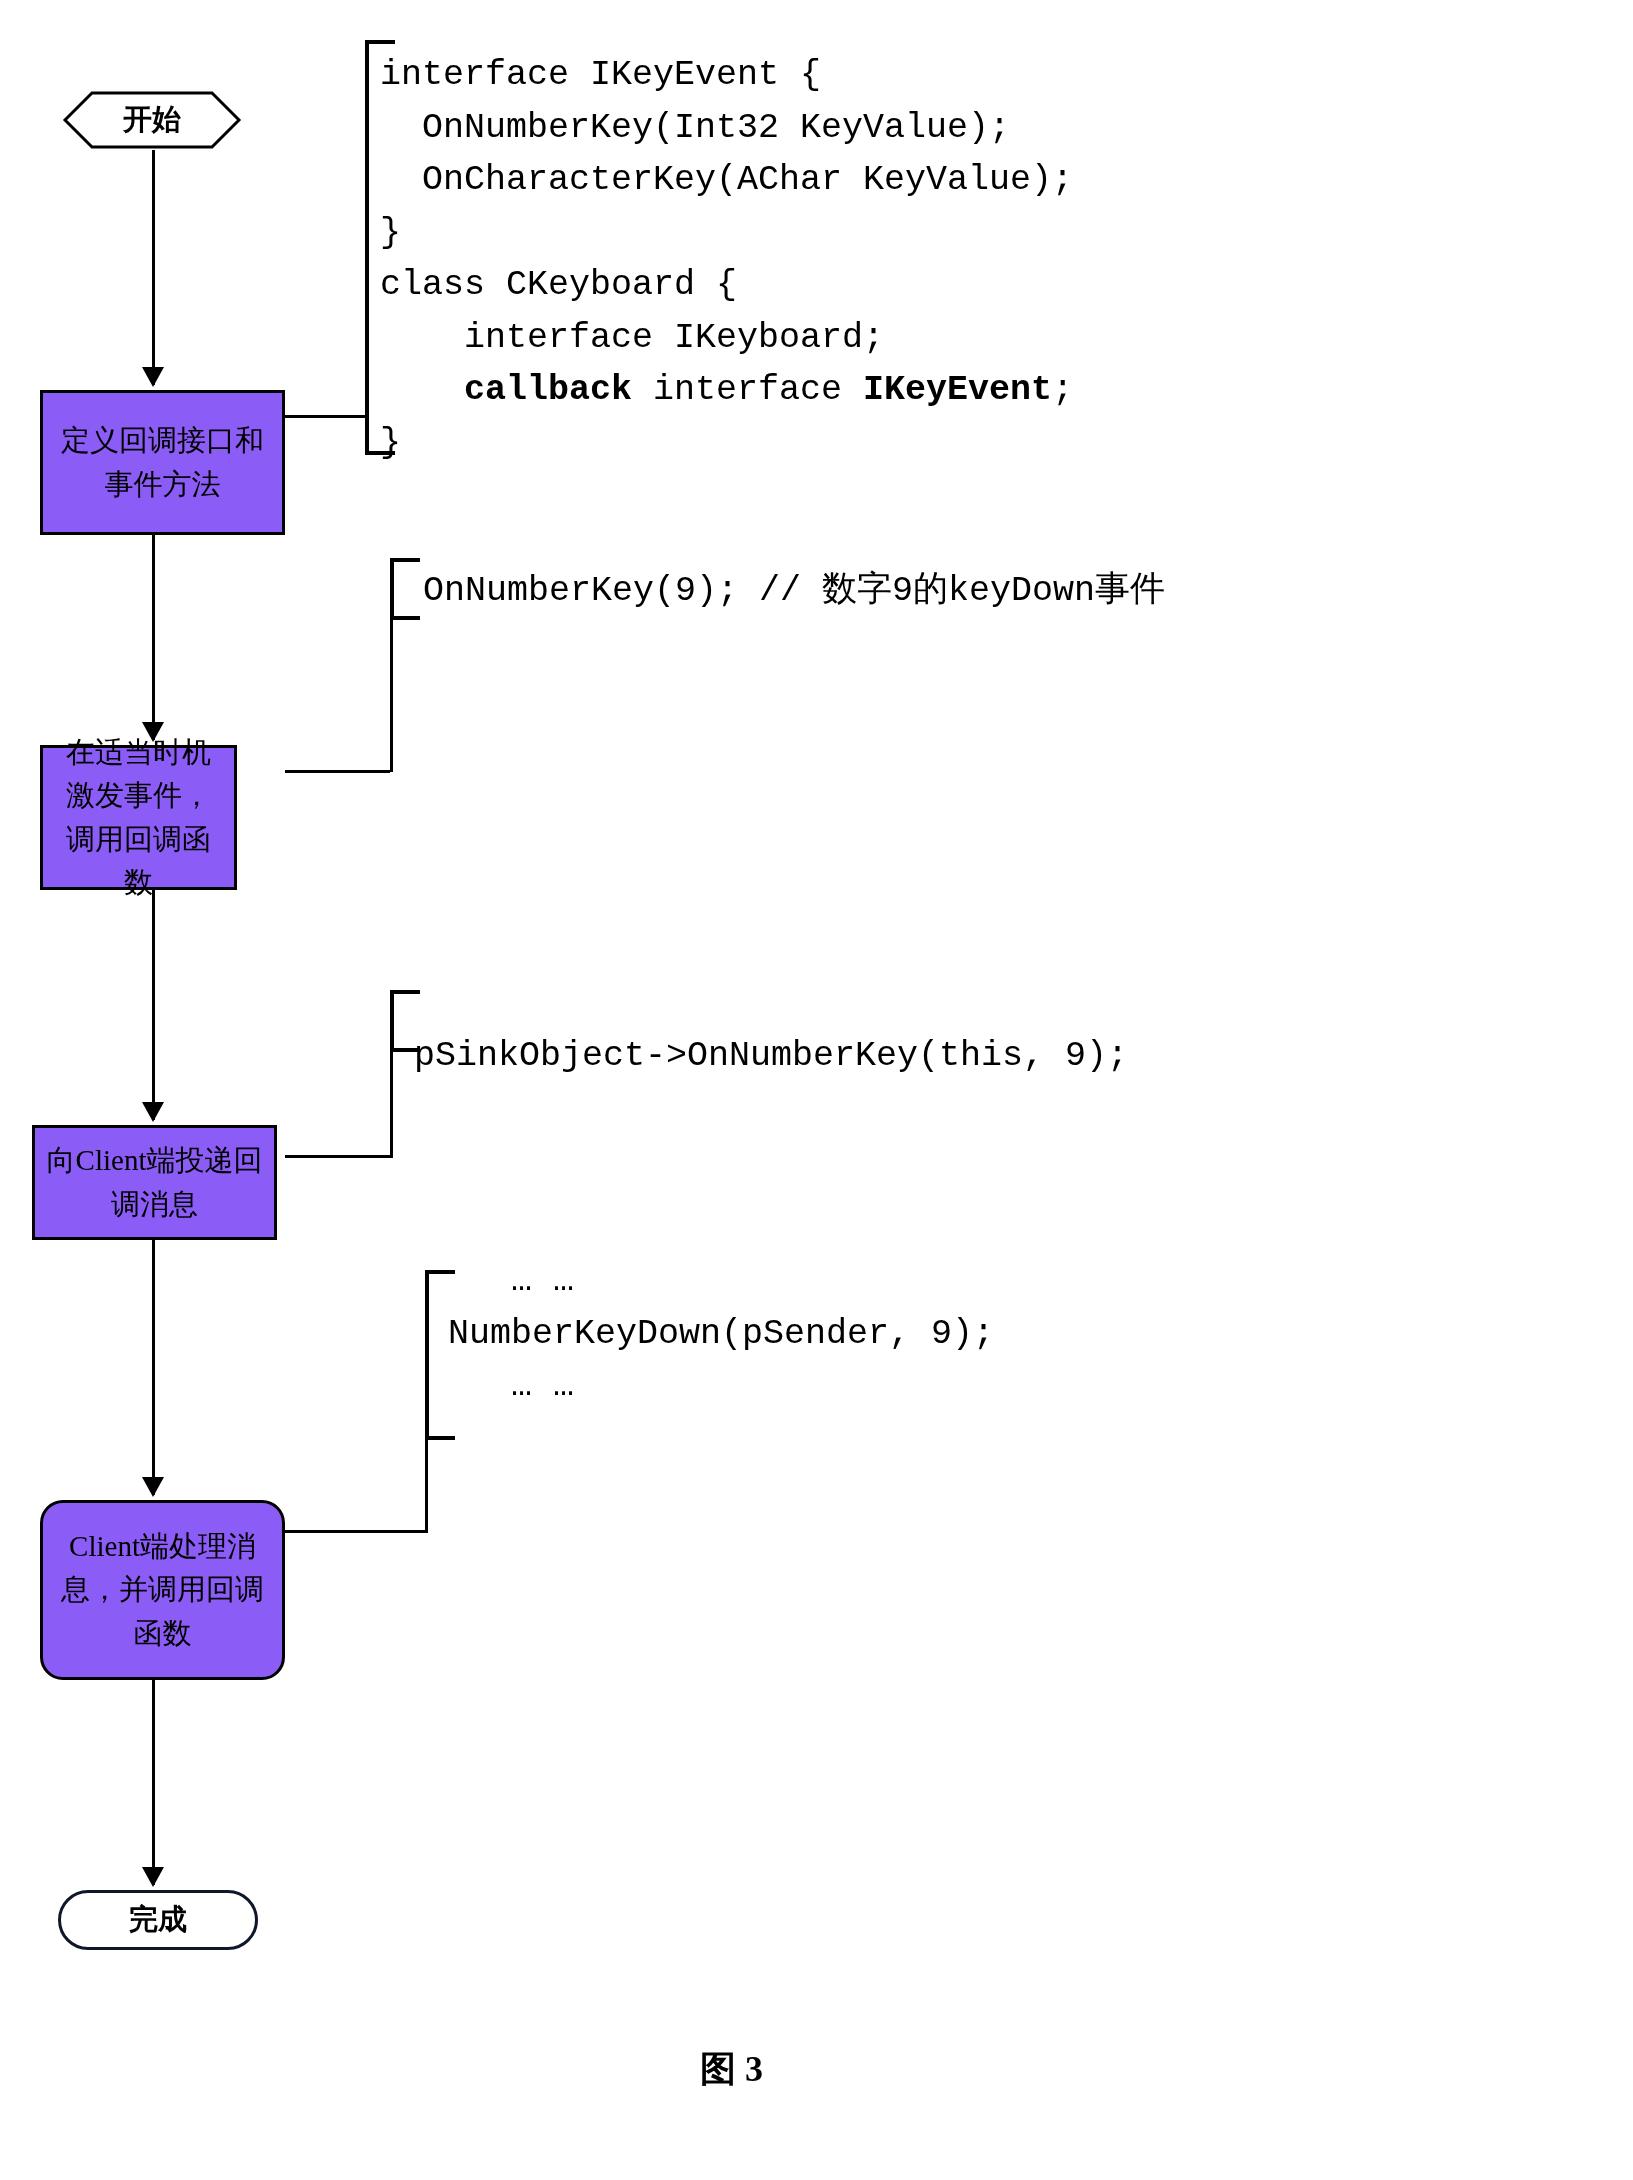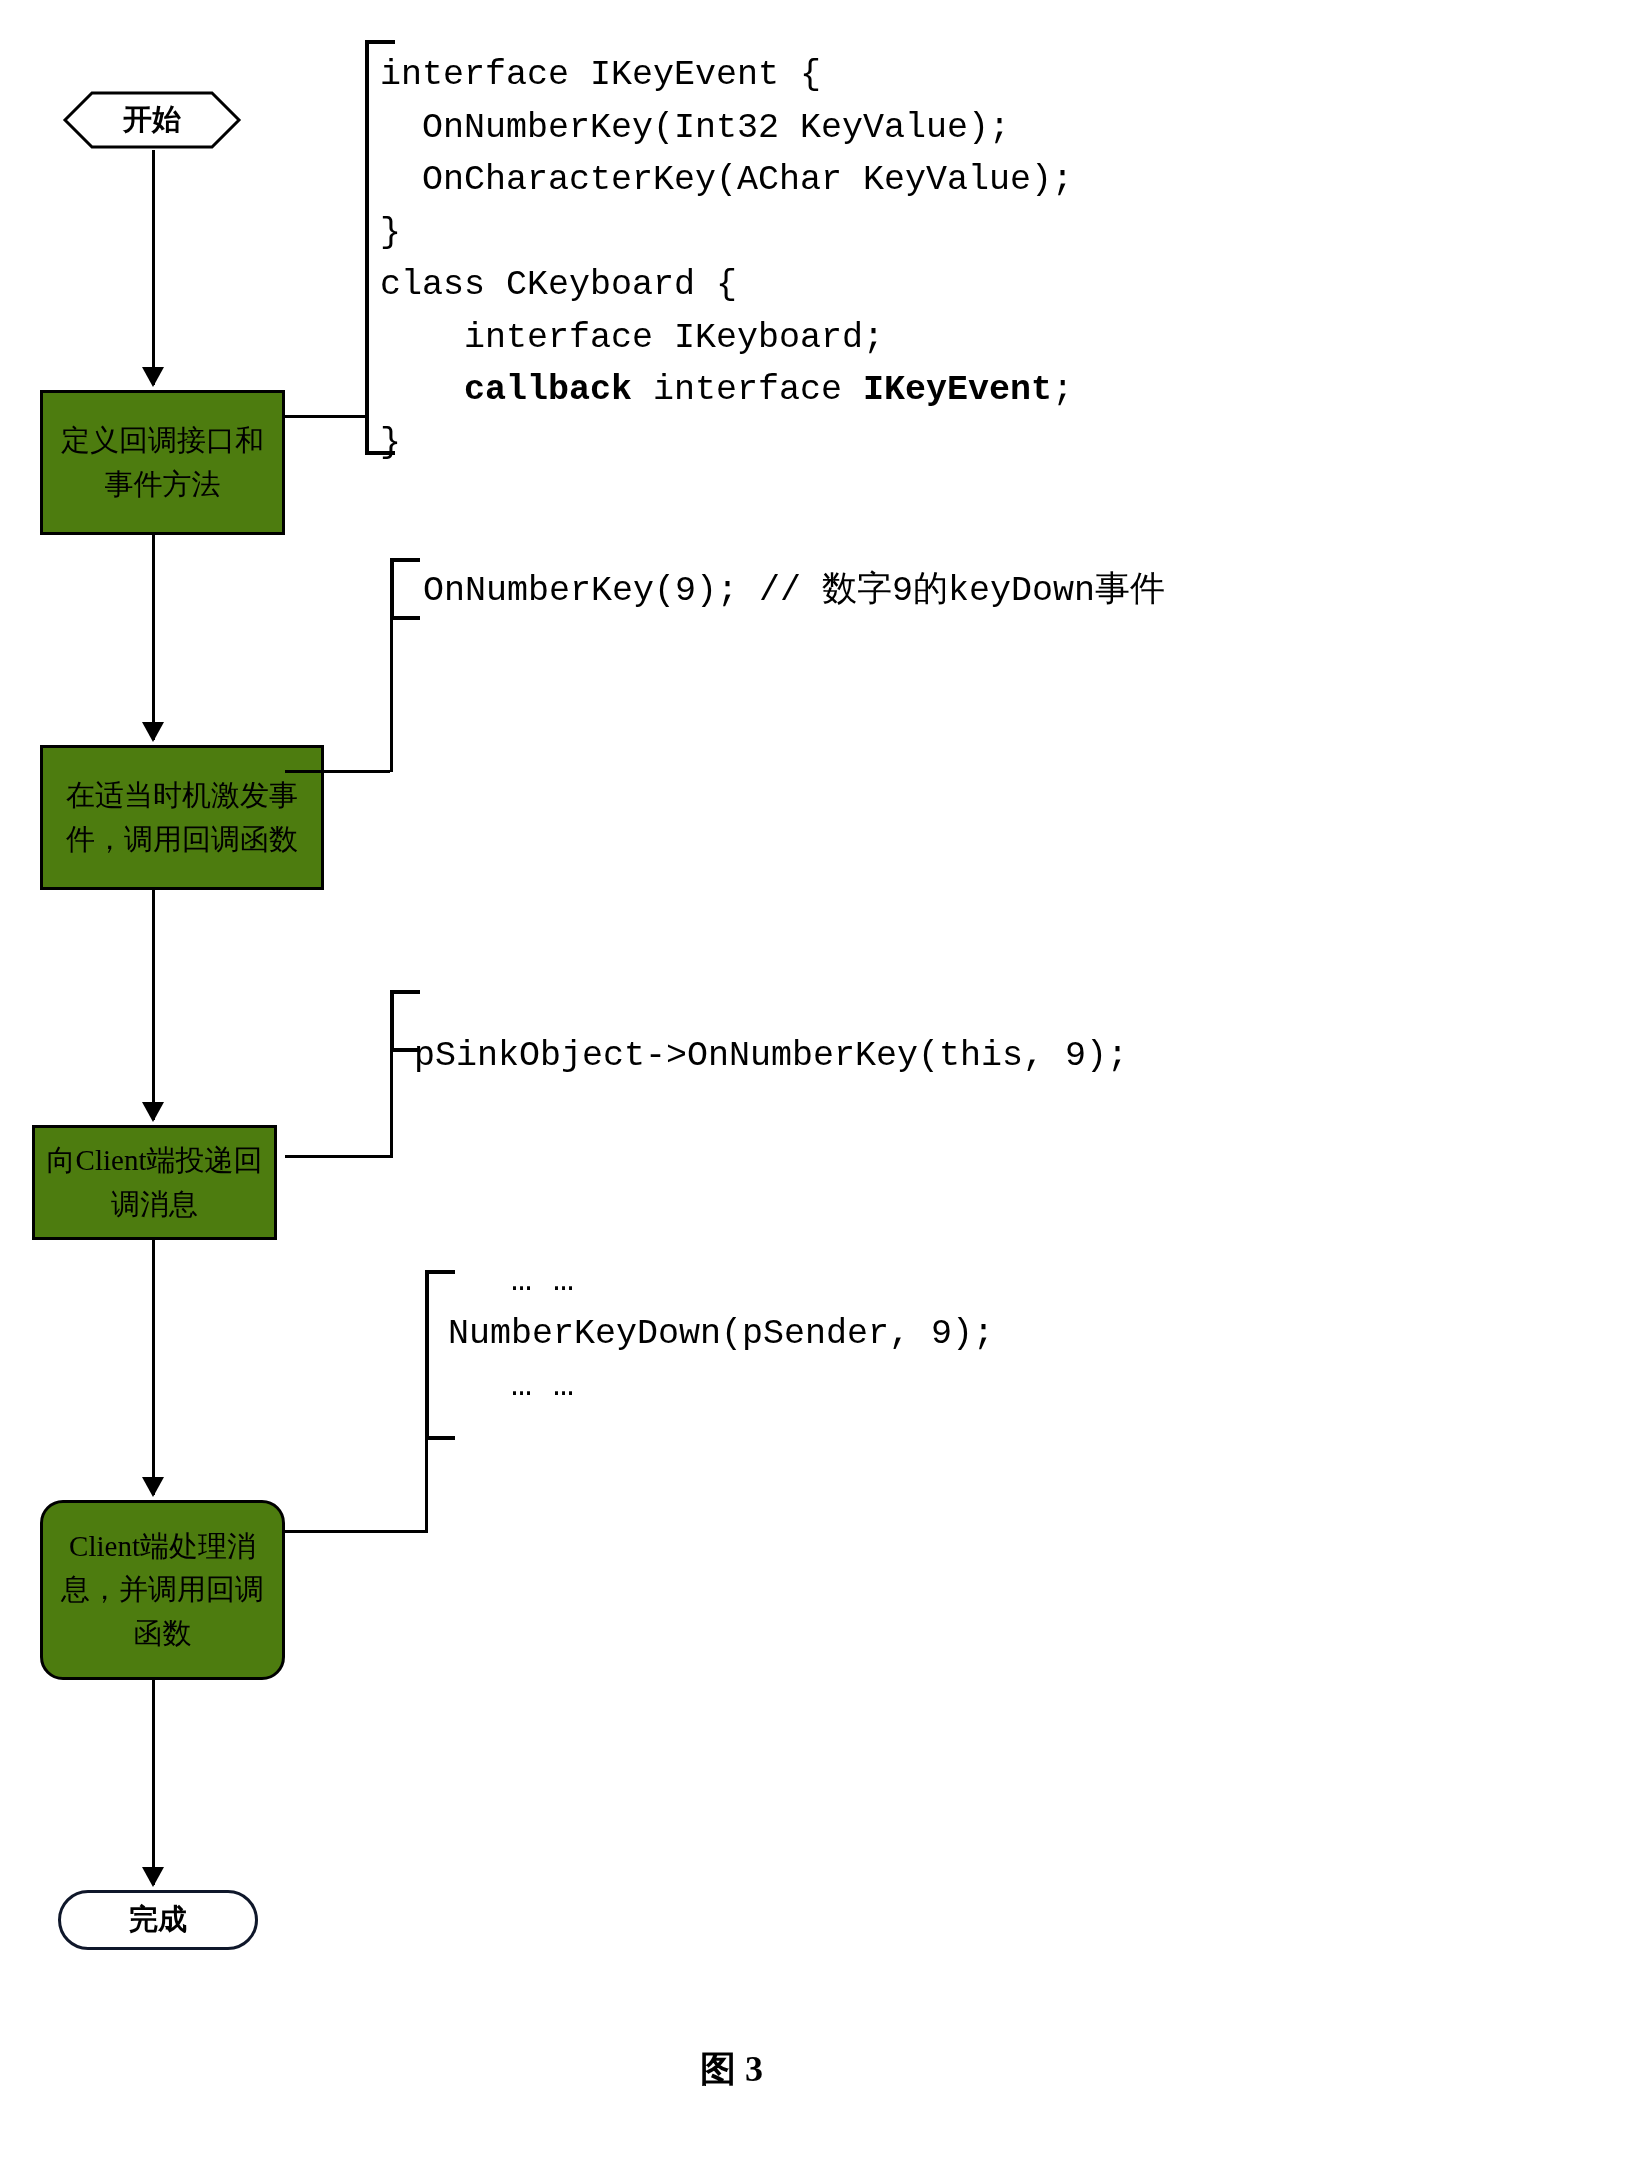--- a/index.html
+++ b/index.html
@@ -33,39 +33,39 @@
     .start-node-shape {
       position: absolute;
       top: 0;
       left: 0;
       width: 100%;
       height: 100%;
     }
     .process-box {
       position: absolute;
       border: 3px solid #000;
-      background: #4d7c0f;
+      background: #8b5cf6;
       display: flex;
       align-items: center;
       justify-content: center;
       text-align: center;
       font-size: 29px;
       line-height: 1.5;
       padding: 10px;
     }
     .box1 {
       left: 20px;
       top: 370px;
       width: 245px;
       height: 145px;
     }
     .box2 {
       left: 20px;
       top: 725px;
-      width: 284px;
+      width: 197px;
       height: 145px;
     }
     .box3 {
       left: 12px;
       top: 1105px;
       width: 245px;
       height: 115px;
     }
     .box4 {
       left: 20px;

